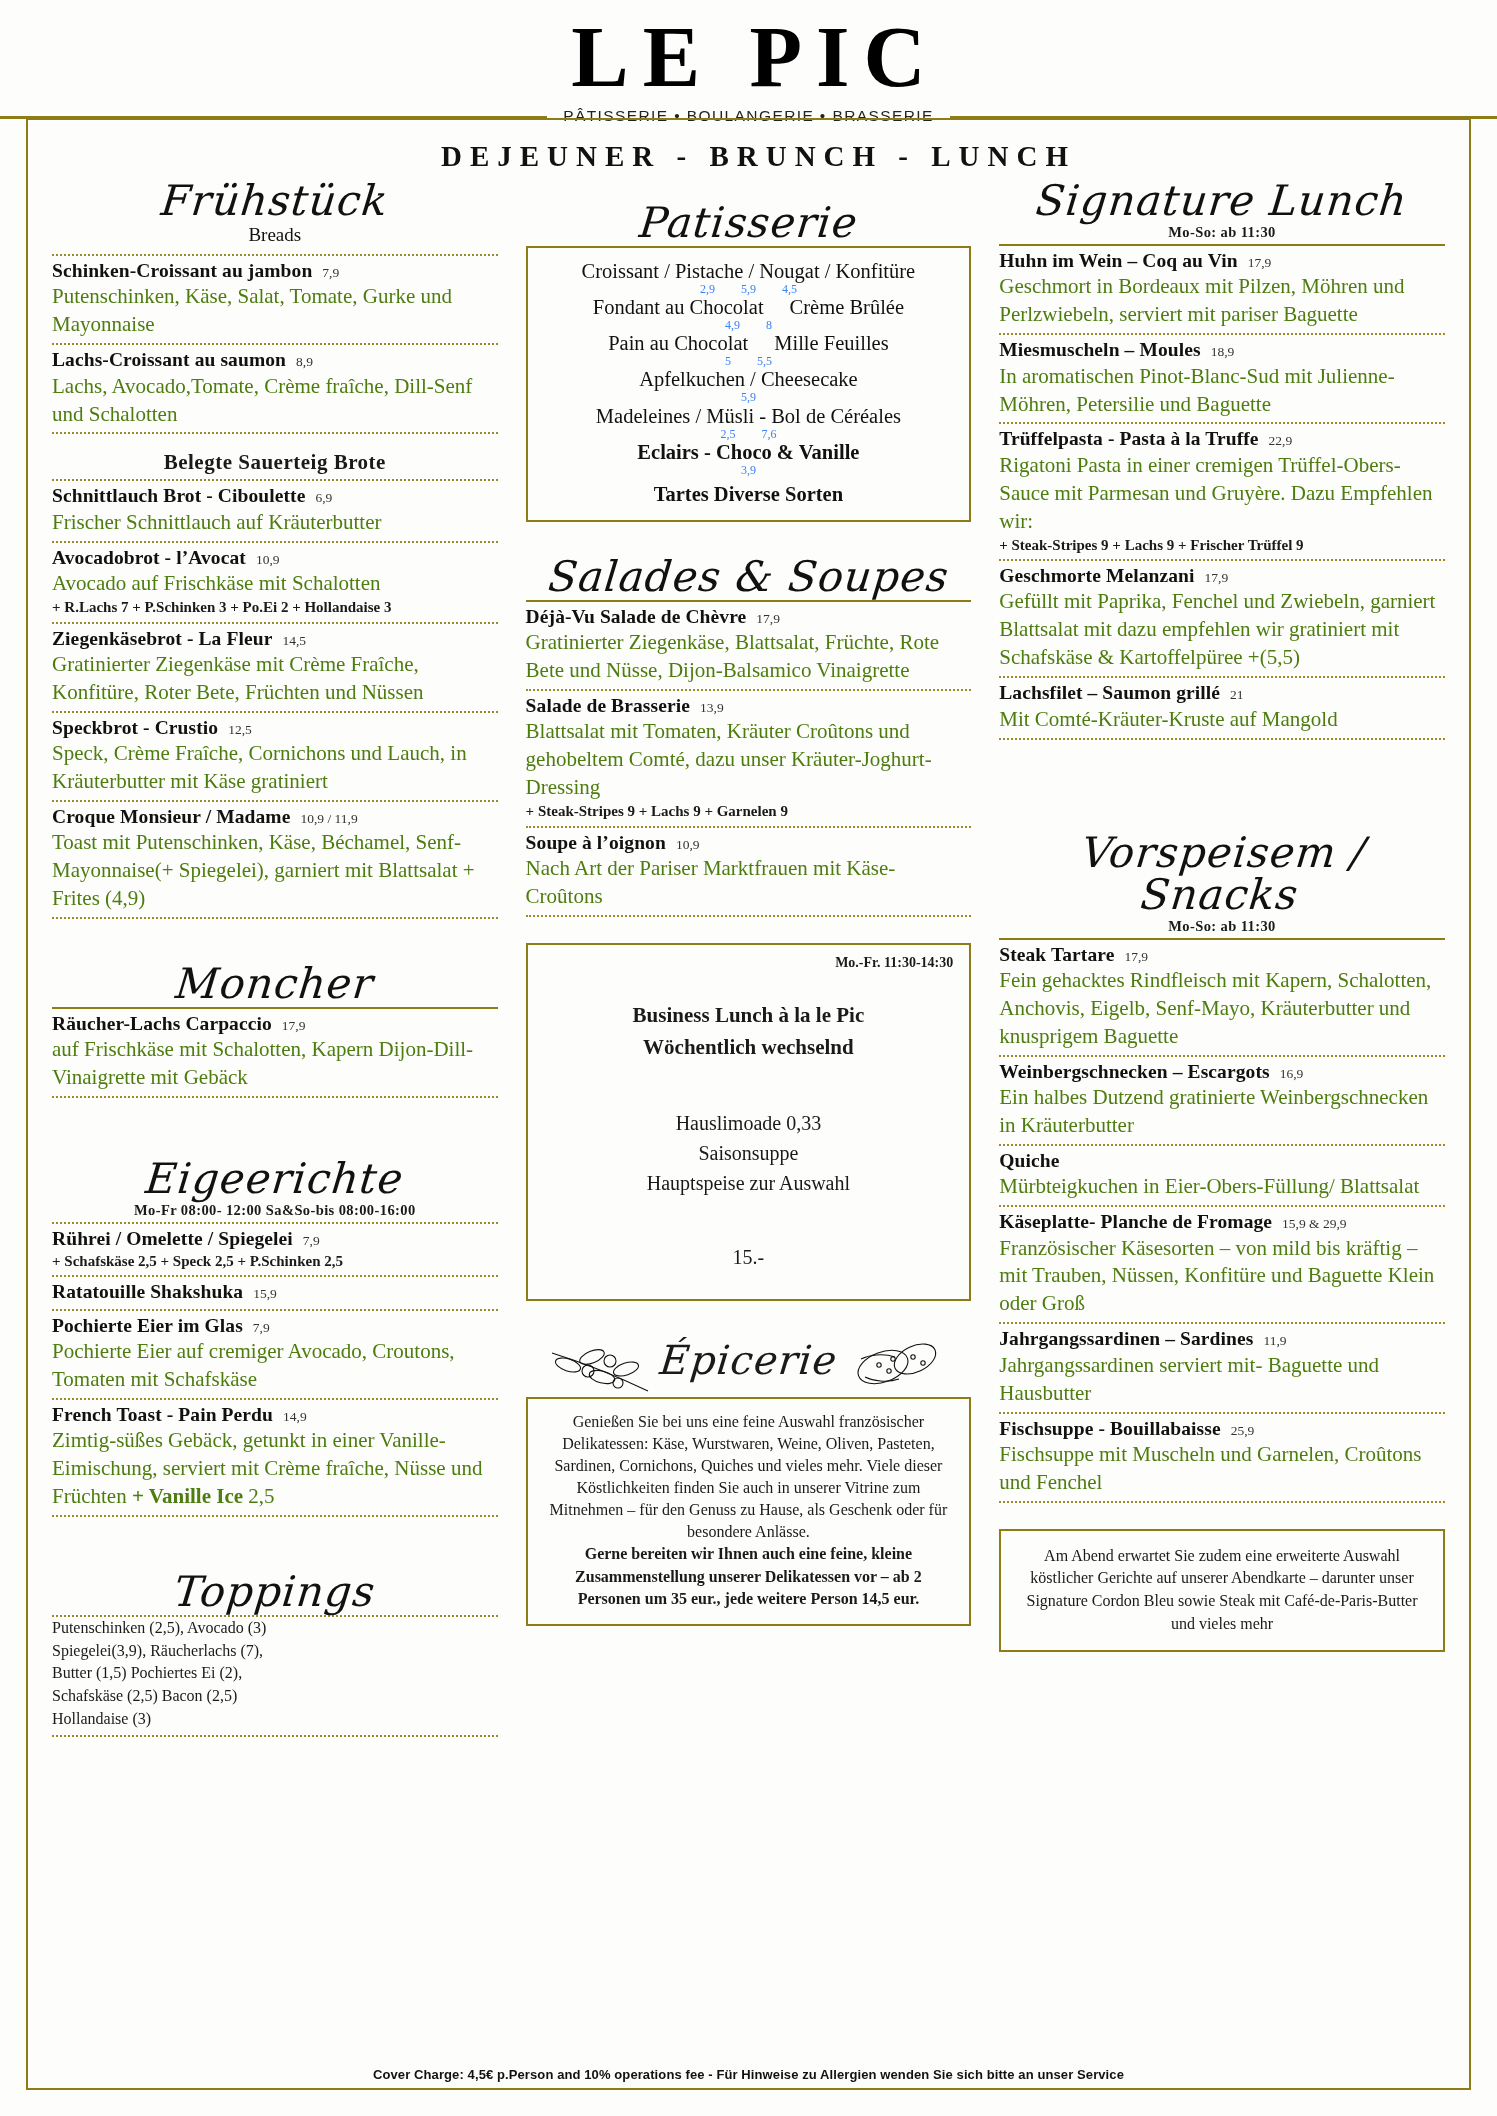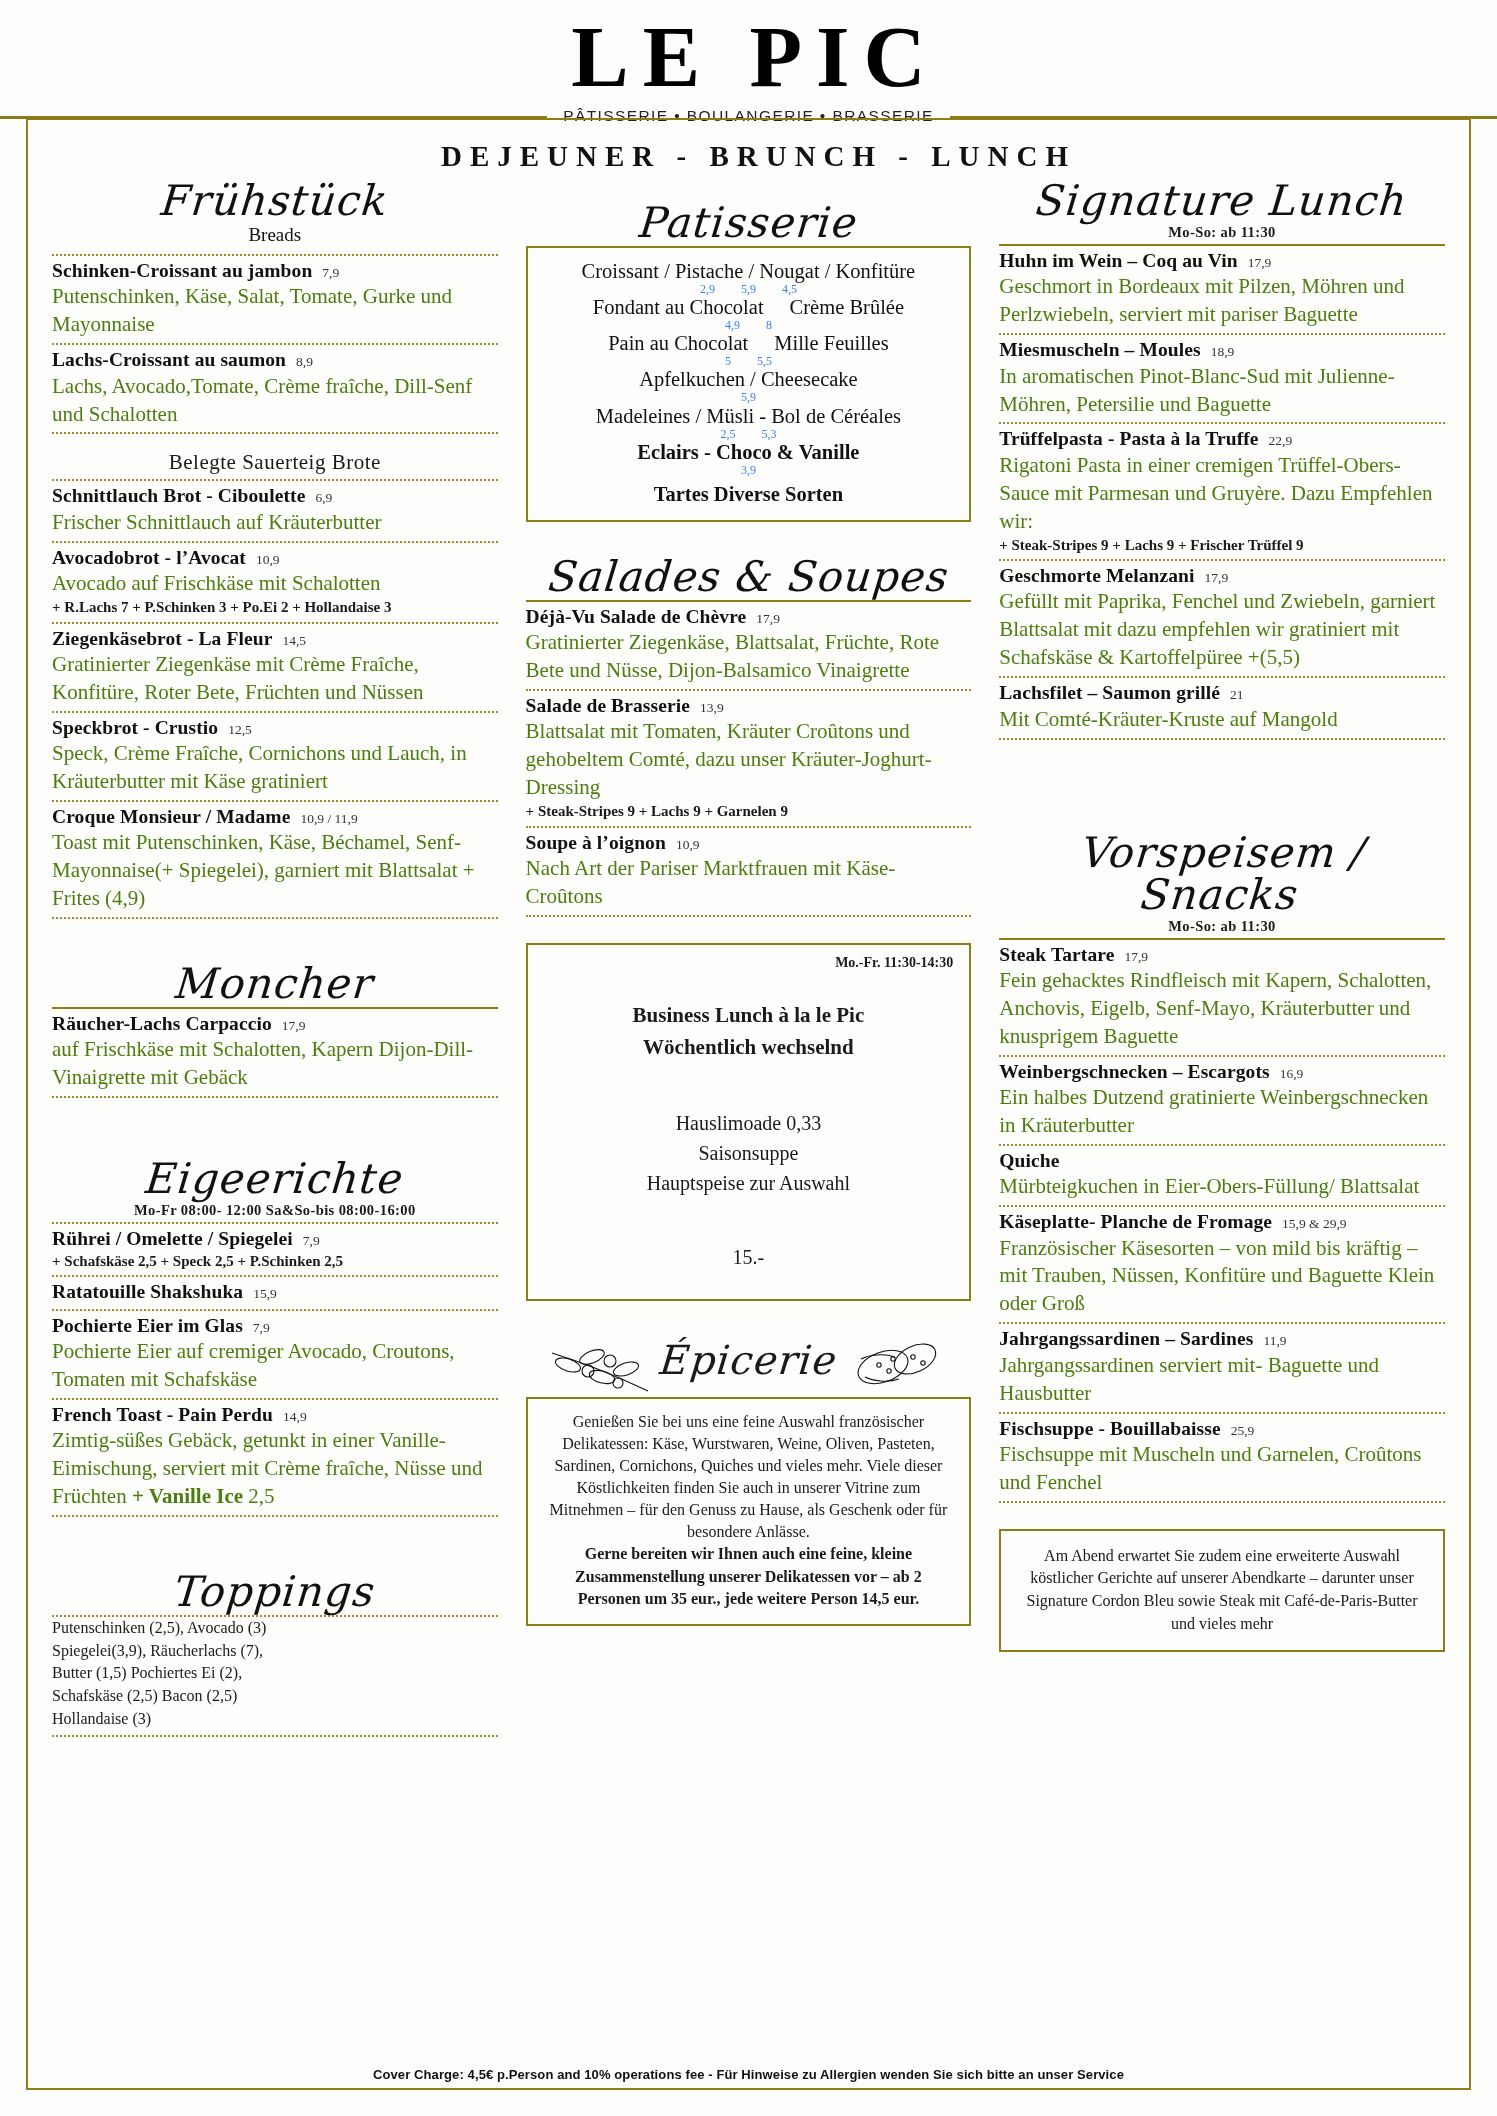--- a/index.html
+++ b/index.html
@@ -92,21 +92,21 @@
   }
   .sub-head {
     text-align: center;
     font-size: 19px;
     color: #111;
     margin-top: 2px;
     margin-bottom: 8px;
   }
   .bold-sub {
     text-align: center;
-    font-weight: 400;
+    font-weight: 700;
     font-size: 21px;
     letter-spacing: .5px;
     margin: 16px 0 4px;
   }
   .hours {
     text-align: center;
     font-weight: 700;
     font-size: 14.5px;
     letter-spacing: .4px;
     margin: 2px 0 3px;
@@ -449,21 +449,21 @@
           <span class="pat-price">5</span>
           <span class="pat-price">5,5</span>
         </div>
 
         <div class="pat-line">Apfelkuchen / Cheesecake</div>
         <div class="pat-price">5,9</div>
 
         <div class="pat-line">Madeleines / Müsli - Bol de Céréales</div>
         <div class="pat-split">
           <span class="pat-price">2,5</span>
-          <span class="pat-price">5,3</span>
+          <span class="pat-price">7,6</span>
         </div>
 
         <div class="pat-line bold">Eclairs - Choco &amp; Vanille</div>
         <div class="pat-price">3,9</div>
 
         <div class="pat-line bold" style="margin-top:6px">Tartes Diverse Sorten</div>
       </div>
 
       <div style="height:34px"></div>
       <div class="script">Salades &amp; Soupes</div>

